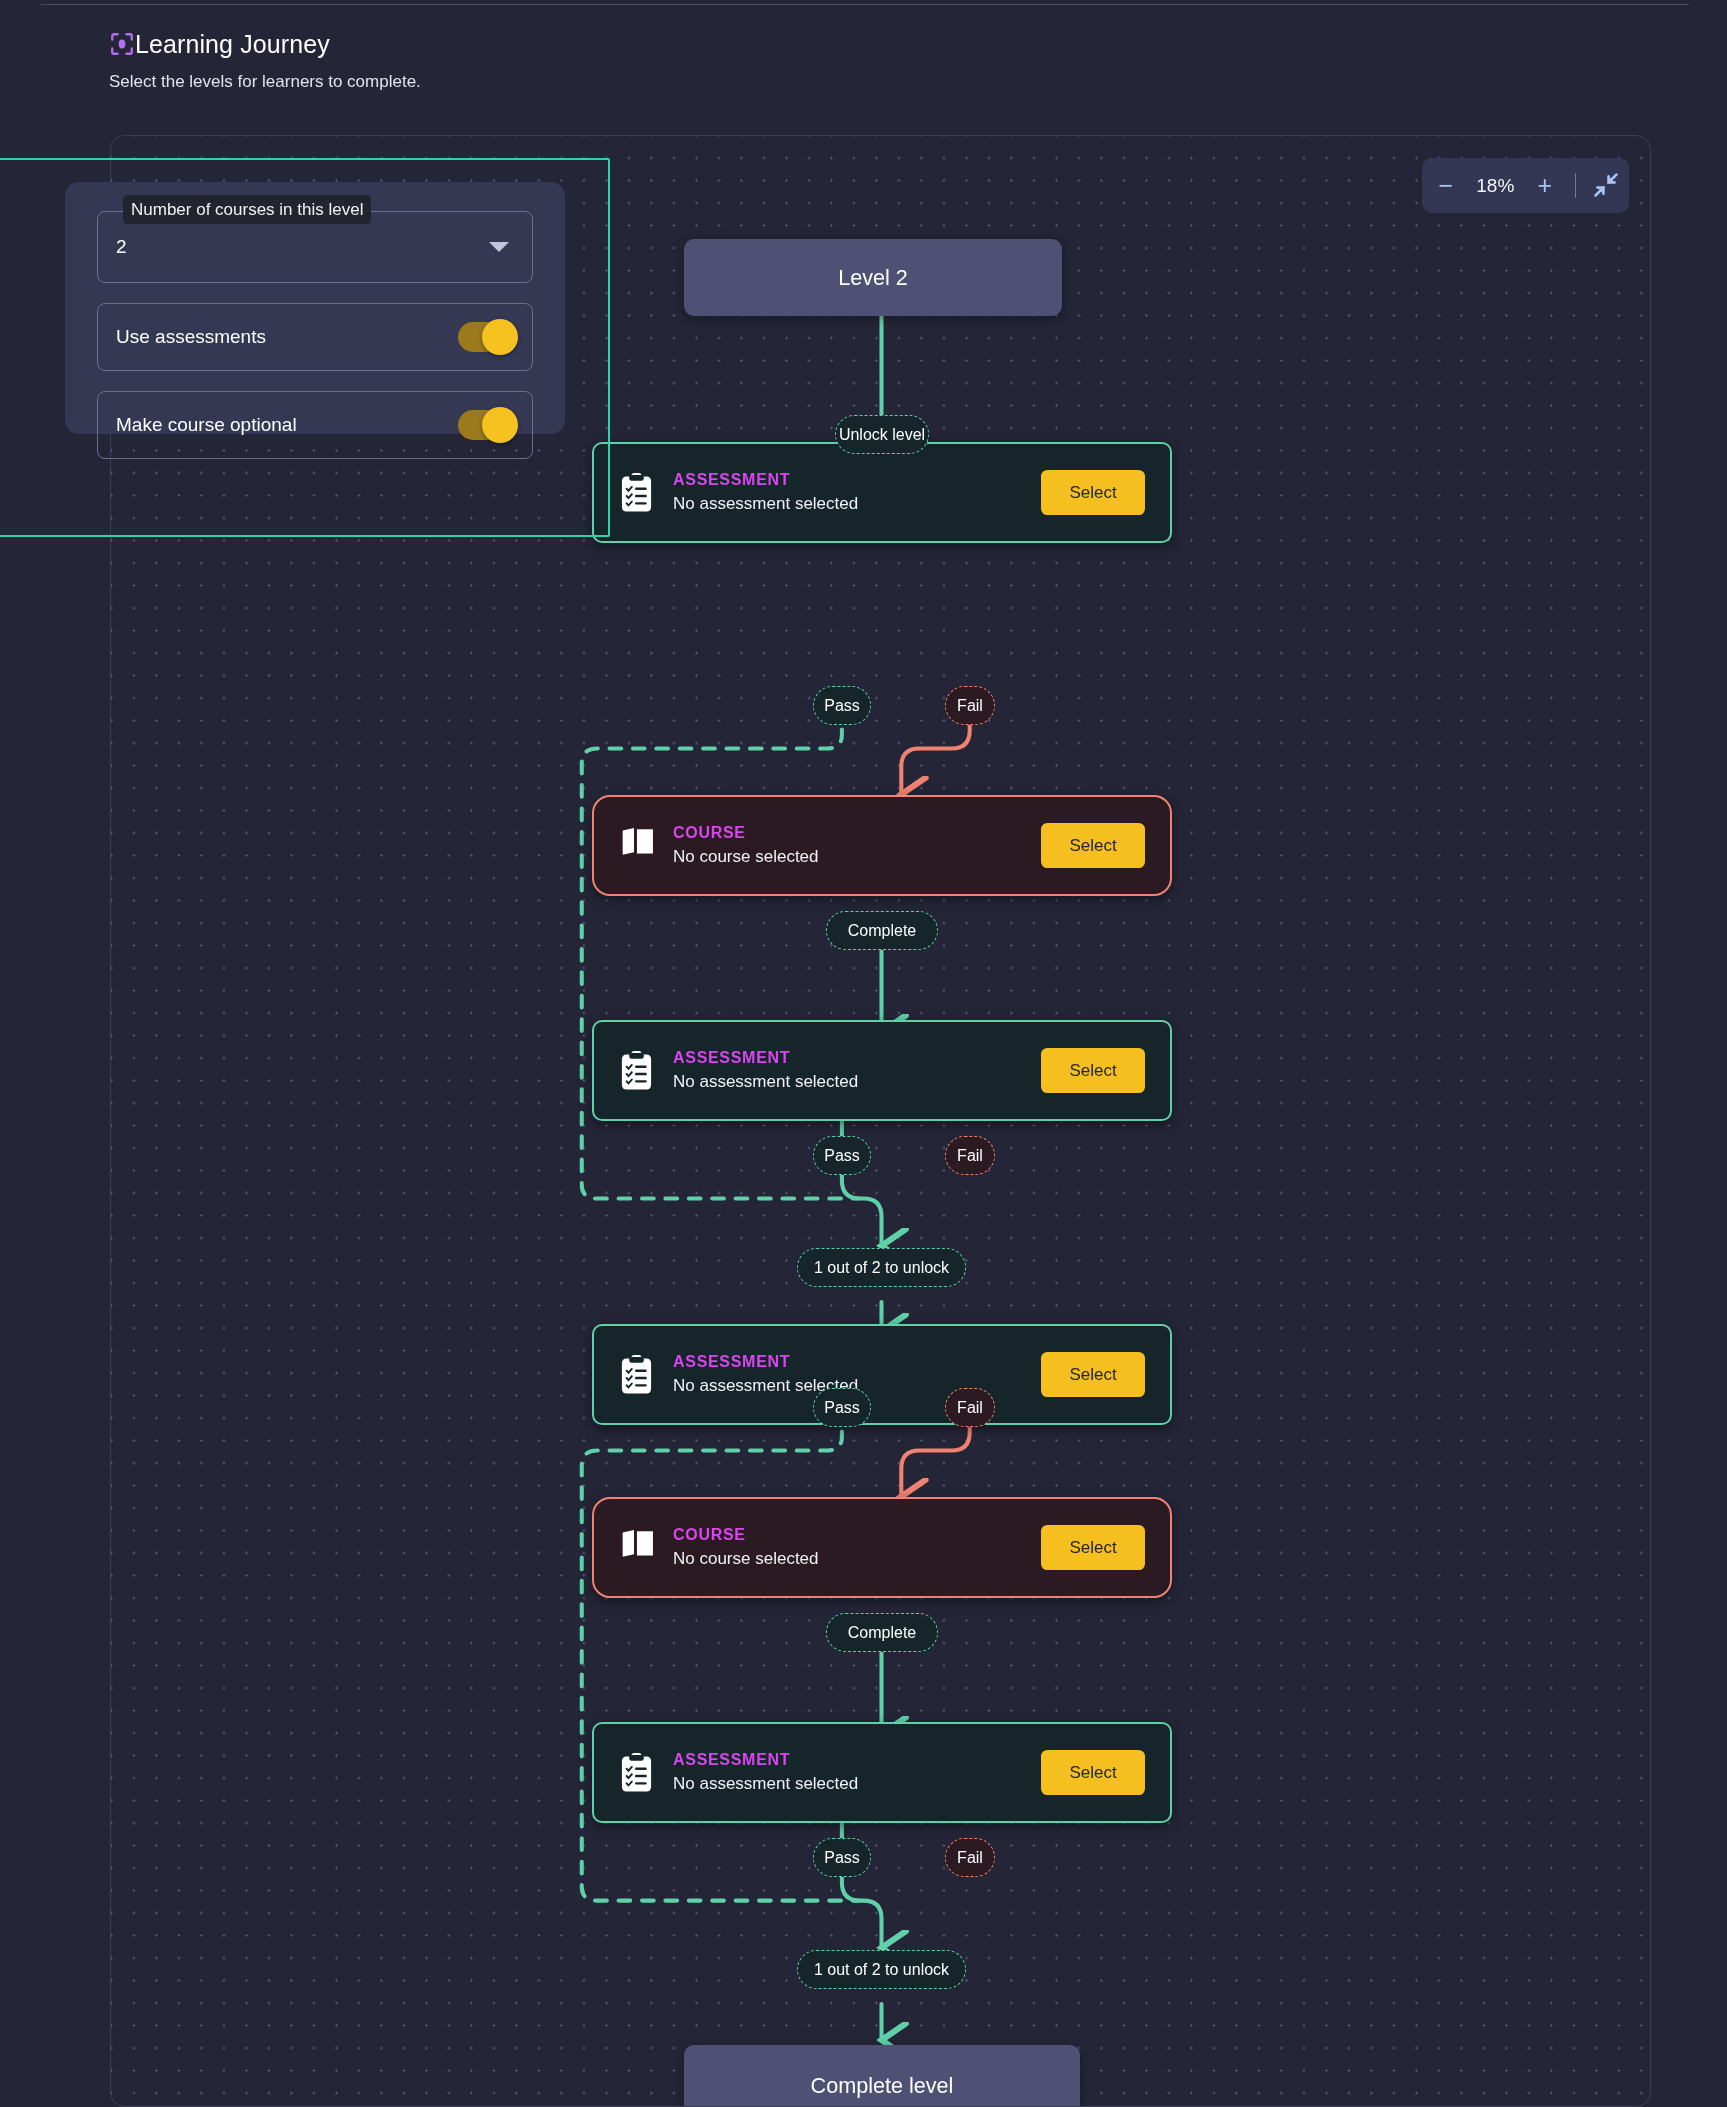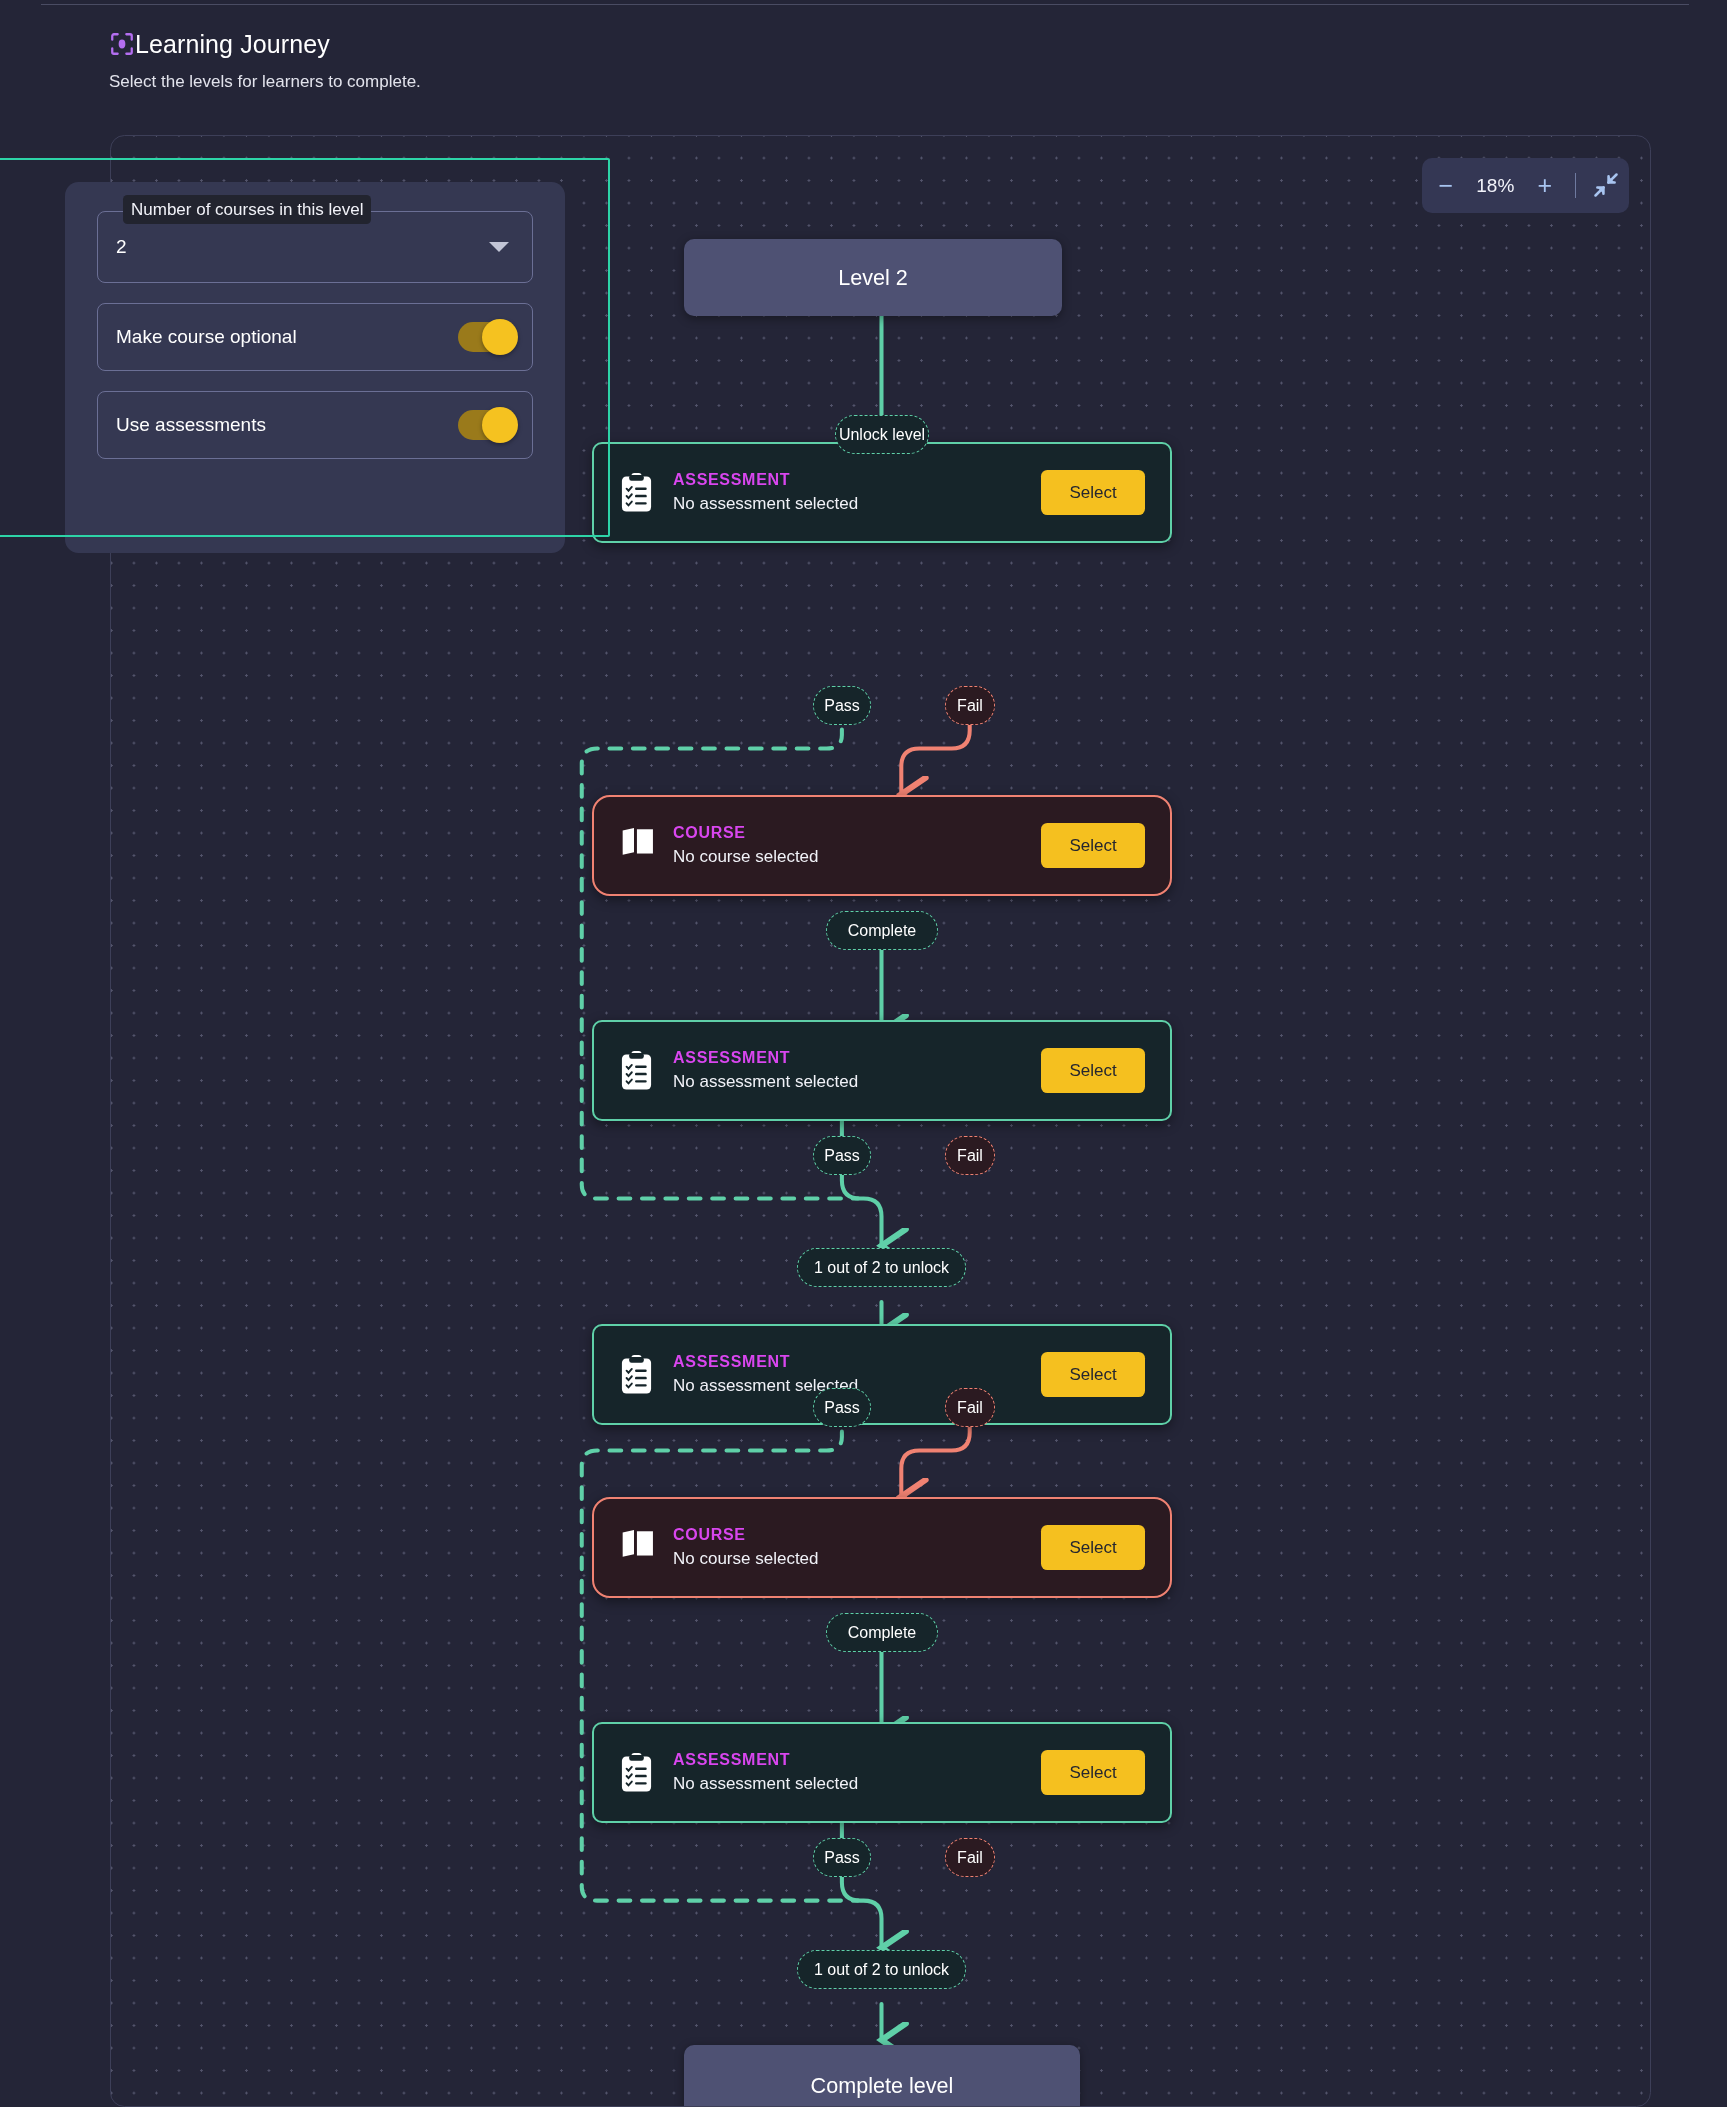--- a/index.html
+++ b/index.html
@@ -64,21 +64,21 @@
   .highlight-box {
     position: absolute; left: -2.7px; top: 158px;
     width: 613px; height: 379px;
     border: 2.7px solid #2dd4a7; border-radius: 1.8px;
     z-index: 50; pointer-events: none;
   }
 
   
   .settings-panel {
     position: absolute; left: 65px; top: 182px;
-    width: 500px; height: 371px;
+    width: 500px; height: 252px;
     background: #353852; border-radius: 13.5px;
     z-index: 40;
     padding: 29px 32px;
   }
   .field {
     position: relative;
     border: 0.9px solid #6b6f95; border-radius: 8px;
     height: 72px;
     display: flex; align-items: center;
     padding: 0 18px;
@@ -387,28 +387,28 @@
 </div>
 
 <div class="settings-panel">
   <div class="field">
     <span class="field-label">Number of courses in this level</span>
     <span class="field-value">2</span>
     <span class="caret"></span>
   </div>
 
   <div class="toggle-row">
-    <span class="toggle-label">Make course optional</span>
+    <span class="toggle-label">Use assessments</span>
     <span class="switch">
         <span class="knob"></span>
       </span>
   </div>
 
   <div class="toggle-row">
-    <span class="toggle-label">Use assessments</span>
+    <span class="toggle-label">Make course optional</span>
     <span class="switch">
         <span class="knob"></span>
       </span>
   </div>
 </div>
 
 <div class="highlight-box"></div>
 
 <div class="zoom-toolbar">
   <div class="zoom-btn">−</div>

